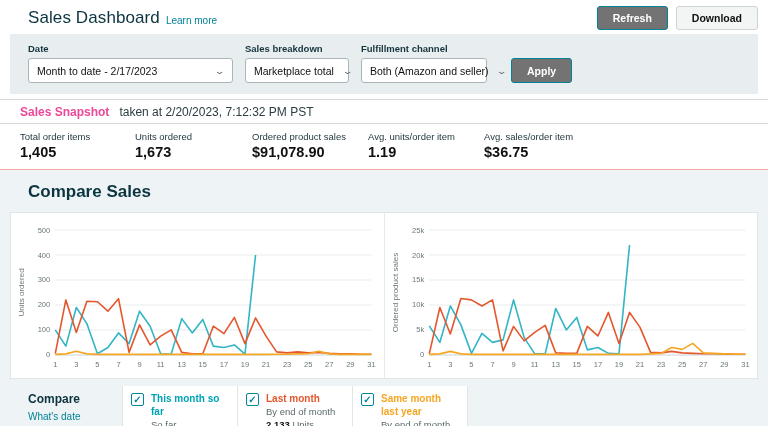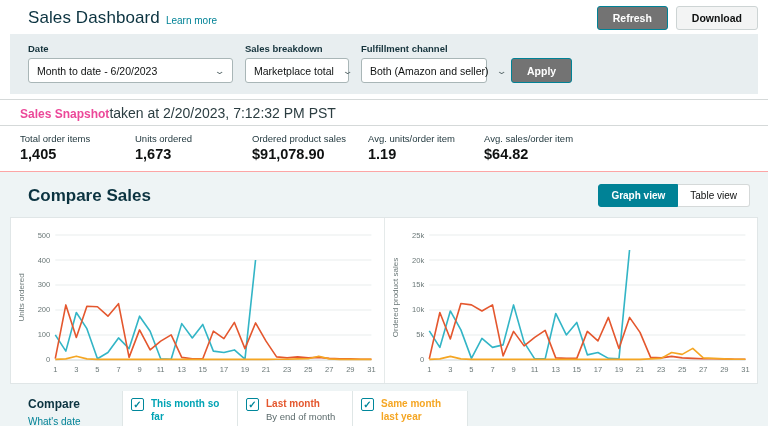--- a/index.html
+++ b/index.html
@@ -22,21 +22,21 @@
   .select { background:#fff; border:1px solid #a9b6b7; border-radius:3px; height:25px;
     display:flex; align-items:center; padding:0 8px; font-size:10.5px; color:#0f1111; cursor:pointer; }
   .select .val { flex:1; white-space:nowrap; }
   .chev { color:#5a6a6c; font-size:9px; margin-left:10px; transform:scaleX(1.5); }
   .w-date { width:205px; } .w-break { width:104px; } .w-chan { width:126px; }
   .apply { margin-left:12px; height:25px; display:flex; align-items:center; }
   
   .snapbar { margin-top:5px; border-top:1px solid #d5d9d9; border-bottom:1px solid #d5d9d9;
     padding:5px 0 4px 20px; display:flex; align-items:baseline; }
   .snapbar .t { font-size:12px; font-weight:bold; color:#ec4899; }
-  .snapbar .sub { font-size:14px; color:#2b3d41; }
+  .snapbar .sub { font-size:12px; color:#2b3d41; margin-left:10px; }
   .stats { display:flex; padding:7px 0 9px 20px; border-bottom:1px solid #fca5a5; background:#fff; }
   .stat { padding-right:10px; }
   .stat .lbl { font-size:9.5px; color:#243a40; margin-bottom:2px; }
   .stat .val { font-size:14.5px; font-weight:bold; color:#0f1111; }
   .stat:nth-child(1){width:115px;} .stat:nth-child(2){width:117px;} .stat:nth-child(3){width:116px;}
   .stat:nth-child(4){width:116px;} .stat:nth-child(5){width:auto;}
   
   .compare { background:#eef4f5; flex:1; padding:10px 10px 0 10px; height:273px; }
   .cmp-head { display:flex; align-items:center; padding:2px 8px 0 18px; }
   .cmp-head .t { font-size:17px; font-weight:bold; color:#0b3340; }
@@ -72,21 +72,21 @@
   <div class="hdr-btns">
     <button class="btn btn-teal">Refresh</button>
     <button class="btn btn-light">Download</button>
   </div>
 </div>
 
 <div class="filters">
   <div class="fgroup">
     <div class="flabel">Date</div>
     <div class="select w-date">
-      <span class="val">Month to date - 6/20/2023</span>
+      <span class="val">Month to date - 2/17/2023</span>
       <span class="chev">⌄</span>
     </div>
   </div>
   <div class="fgroup">
     <div class="flabel">Sales breakdown</div>
     <div class="select w-break">
       <span class="val">Marketplace total</span>
       <span class="chev">⌄</span>
     </div>
   </div>
@@ -116,31 +116,27 @@
   <div class="stat">
     <div class="lbl">Ordered product sales</div>
     <div class="val">$91,078.90</div>
   </div>
   <div class="stat">
     <div class="lbl">Avg. units/order item</div>
     <div class="val">1.19</div>
   </div>
   <div class="stat">
     <div class="lbl">Avg. sales/order item</div>
-    <div class="val">$64.82</div>
+    <div class="val">$36.75</div>
   </div>
 </div>
 
 <div class="compare">
   <div class="cmp-head">
     <span class="t">Compare Sales</span>
-    <div class="segs">
-      <span class="seg on">Graph view</span>
-      <span class="seg off">Table view</span>
-    </div>
   </div>
 
   <div class="charts">
     <div class="chart-half"><svg viewBox="0 0 364 158" width="100%" height="100%">
           <line x1="40" x2="354" y1="136" y2="136" stroke="#ccd4d4" stroke-width="1"></line>
           <text x="35" y="138.5" text-anchor="end" font-size="7.5" fill="#6b7878">0</text>
           <line x1="40" x2="354" y1="111.2" y2="111.2" stroke="#e9eeee" stroke-width="1"></line>
           <text x="35" y="113.7" text-anchor="end" font-size="7.5" fill="#6b7878">100</text>
           <line x1="40" x2="354" y1="86.4" y2="86.4" stroke="#e9eeee" stroke-width="1"></line>
           <text x="35" y="88.9" text-anchor="end" font-size="7.5" fill="#6b7878">200</text>

